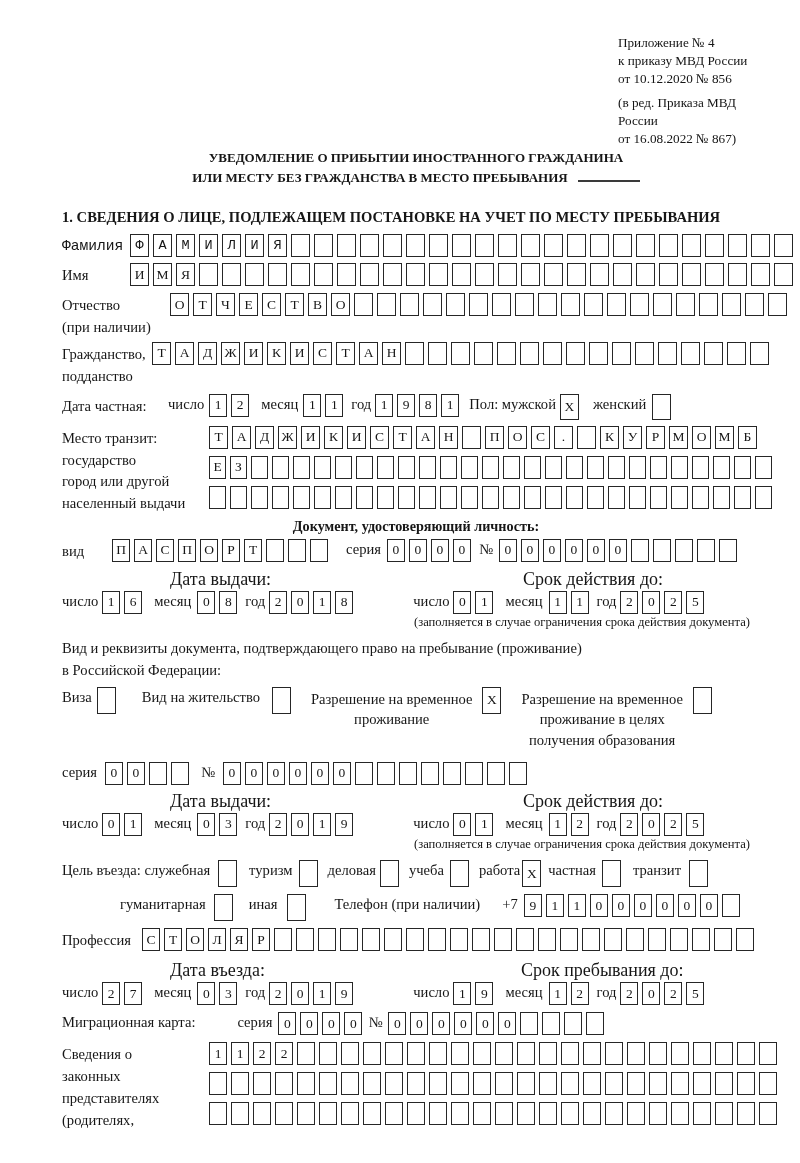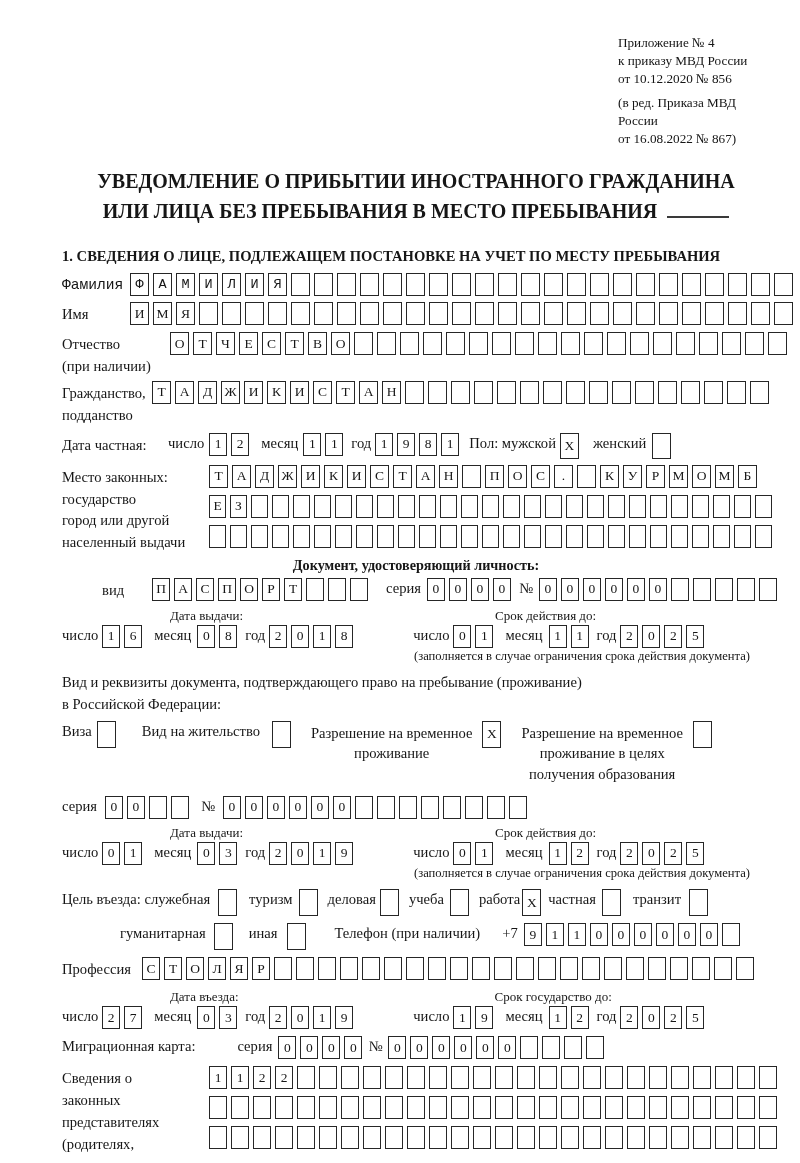--- a/index.html
+++ b/index.html
@@ -9,40 +9,40 @@
     font-family:"Liberation Serif","DejaVu Serif",serif;
     overflow:hidden;
   }
   .page { padding:34px 30px 10px 62px; }
 
   .annex { margin-left:556px; font-size:13.2px; line-height:1.38; }
   .annex .gap { margin-top:5px; }
 
   .form-kind { text-align:right; padding-right:8px; font-weight:bold; font-size:15px; margin-top:20px; letter-spacing:.4px; }
 
-  .title { text-align:center; font-weight:bold; font-size:20px; margin-top:18px; line-height:1.5; }
+  .title { text-align:center; font-weight:bold; font-size:13px; margin-top:0; line-height:1.5; }
   .blank-line { display:inline-block; width:62px; border-bottom:2px solid #3a3a3a; margin-left:10px; }
 
   .section-heading { font-weight:bold; font-size:14.6px; margin-top:22px; }
 
   .frow { display:flex; align-items:flex-start; font-size:14.6px; }
   .flabel { flex:0 0 auto; line-height:1.5; padding-top:2px; }
   .ftext { flex:0 0 auto; padding-top:2px; white-space:nowrap; }
   .fgap { flex:0 0 auto; }
   .stack { flex:0 0 auto; text-align:center; line-height:1.4; padding-top:2px; }
 
   .cells { display:flex; flex:0 0 auto; }
   .cell {
     flex:0 0 auto; width:18px; height:23px; border:1.6px solid #262626;
     margin-right:4px; display:flex; align-items:center; justify-content:center;
     font-size:13.5px; background:#fff;
   }
 
   .center-head { text-align:center; font-weight:bold; font-size:14.2px; }
-  .heads { display:flex; font-size:13px; }
+  .heads { display:flex; font-size:18px; }
   .heads span { display:inline-block; white-space:nowrap; }
   .note { font-size:12.6px; line-height:1.3; }
   .note.right { text-align:right; padding-right:20px; }
   .para { font-size:14.6px; line-height:1.5; }
 
   .mcol { display:flex; flex-direction:column; }
   .mrow { margin-bottom:7px; }
 </style>
 </head>
 <body>
@@ -54,21 +54,21 @@
     <div>к приказу МВД России</div>
     <div>от 10.12.2020 № 856</div>
     <div class="gap">(в ред. Приказа МВД России</div>
     <div>от 16.08.2022 № 867)</div>
   </div>
 
 
   <div class="title">
     <div>УВЕДОМЛЕНИЕ О ПРИБЫТИИ ИНОСТРАННОГО ГРАЖДАНИНА</div>
     <div>
-      <span>ИЛИ ЛИЦА БЕЗ ПРЕБЫВАНИЯ В МЕСТО ПРЕБЫВАНИЯ</span><span class="blank-line"></span>
+      <span>ИЛИ МЕСТУ БЕЗ ГРАЖДАНСТВА В МЕСТО ПРЕБЫВАНИЯ</span><span class="blank-line"></span>
     </div>
   </div>
 
   <div class="section-heading">1. СВЕДЕНИЯ О ЛИЦЕ, ПОДЛЕЖАЩЕМ ПОСТАНОВКЕ НА УЧЕТ ПО МЕСТУ ПРЕБЫВАНИЯ</div>
 
   <div class="form-body">
       <div class="frow" style="margin-top: 8px; font-family: Liberation Mono, monospace;">
         <div class="flabel" style="width: 68px;">
           <div>Фамилия</div>
         </div>
@@ -235,21 +235,21 @@
         <span class="cells">
           <span class="cell" style="width: 19px; height: 26px;">X</span>
         </span>
         <span class="ftext" style="margin-left: 10px; margin-right: 6px;">женский</span>
         <span class="cells">
           <span class="cell" style="width: 19px; height: 26px;"></span>
         </span>
       </div>
       <div class="frow" style="margin-top: 6px;">
         <div class="flabel" style="width: 147px;">
-          <div>Место законных:</div>
+          <div>Место транзит:</div>
           <div>государство</div>
           <div>город или другой</div>
           <div>населенный выдачи</div>
         </div>
         <div class="mcol">
           <div class="mrow">
             <span class="cells">
               <span class="cell" style="width: 19px;">Т</span>
               <span class="cell" style="width: 19px;">А</span>
               <span class="cell" style="width: 19px;">Д</span>
@@ -335,21 +335,21 @@
               <span class="cell" style="width: 17px;"></span>
               <span class="cell" style="width: 17px;"></span>
               <span class="cell" style="width: 17px;"></span>
               <span class="cell" style="width: 17px;"></span>
             </span>
           </div>
         </div>
       </div>
       <div class="center-head" style="margin-top: 2px;">Документ, удостоверяющий личность:</div>
       <div class="frow" style="margin-top: 4px;">
-        <div class="flabel" style="width: 50px; margin-left: 40px;">
+        <div class="flabel" style="width: 50px;">
           <div>вид</div>
         </div>
         <span class="cells">
           <span class="cell">П</span>
           <span class="cell">А</span>
           <span class="cell">С</span>
           <span class="cell">П</span>
           <span class="cell">О</span>
           <span class="cell">Р</span>
           <span class="cell">Т</span>
@@ -603,21 +603,21 @@
           <span class="cell"></span>
           <span class="cell"></span>
           <span class="cell"></span>
           <span class="cell"></span>
           <span class="cell"></span>
           <span class="cell"></span>
         </span>
       </div>
       <div class="heads" style="margin-top: 8px;">
         <span style="margin-left: 108px;">Дата въезда:</span>
-        <span style="margin-left: 256px;">Срок государство до:</span>
+        <span style="margin-left: 256px;">Срок пребывания до:</span>
       </div>
       <div class="frow" style="margin-top: 1px;">
         <span class="ftext" style="margin-right: 4px;">число</span>
         <span class="cells">
           <span class="cell">2</span>
           <span class="cell">7</span>
         </span>
         <span class="ftext" style="margin-left: 8px; margin-right: 6px;">месяц</span>
         <span class="cells">
           <span class="cell">0</span>

